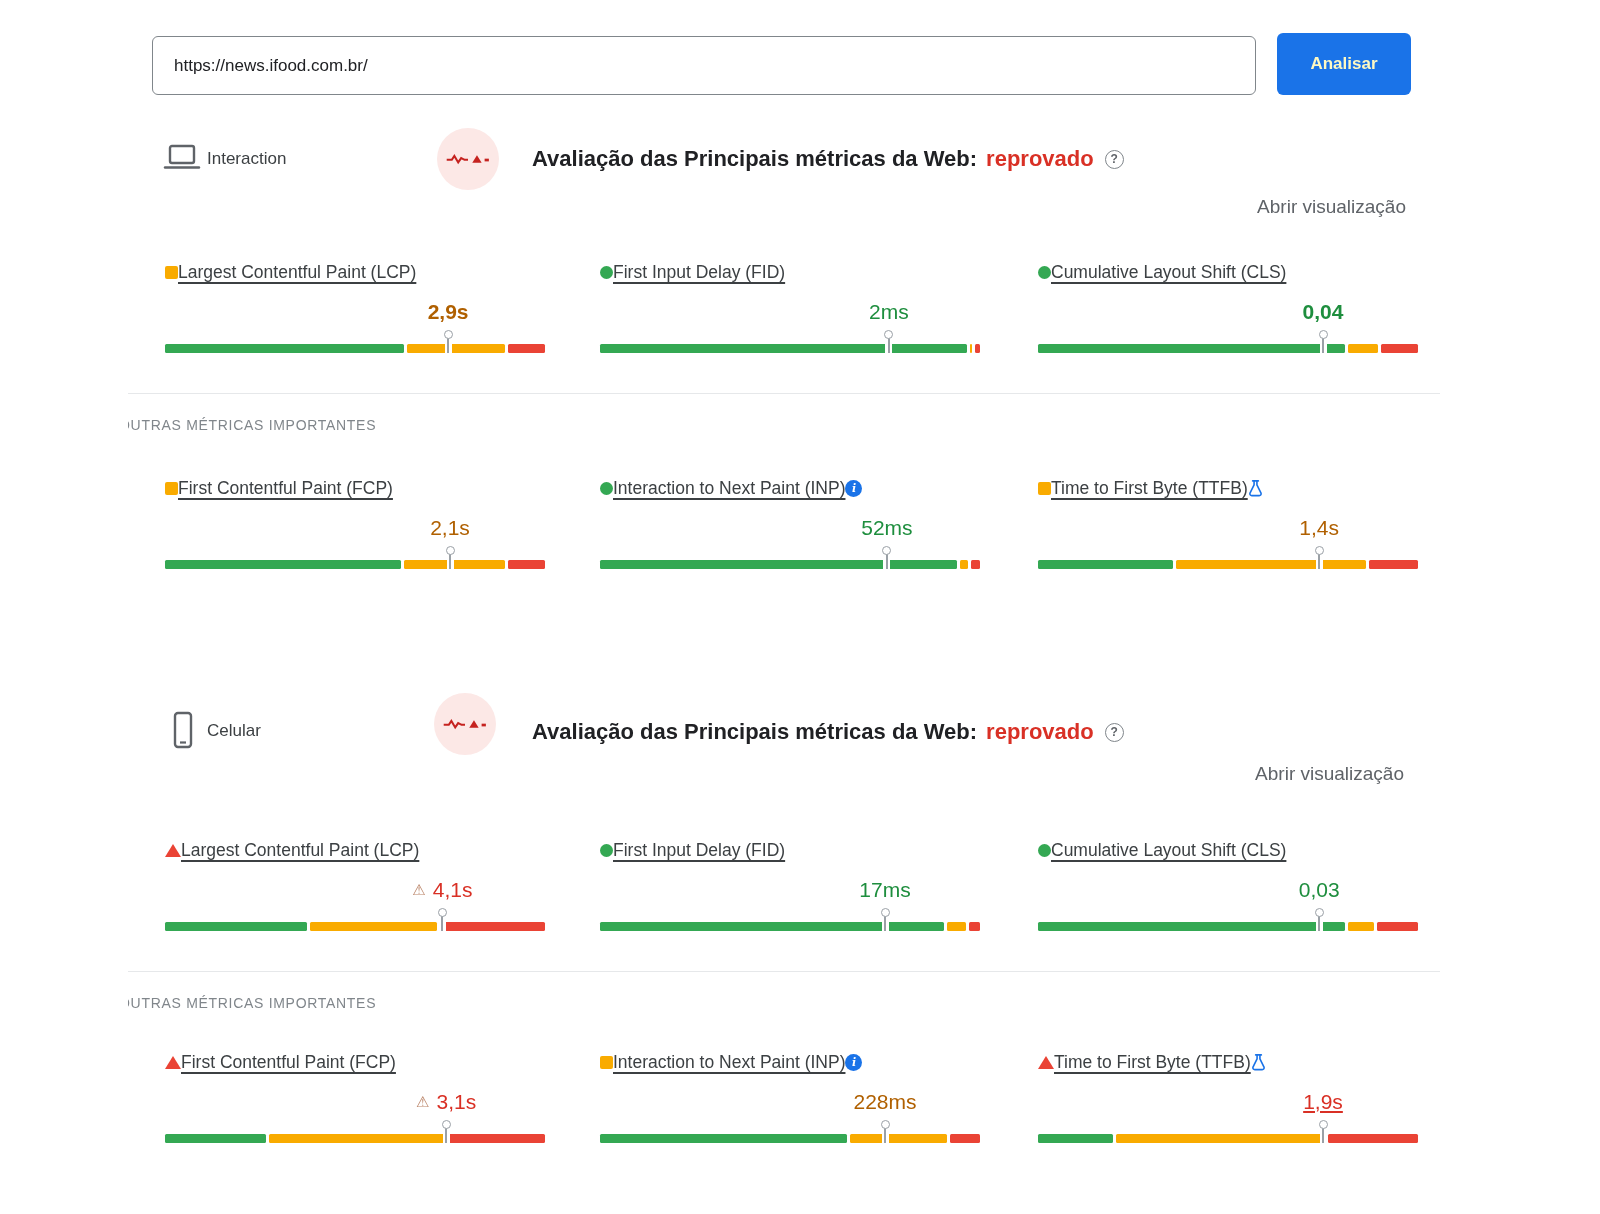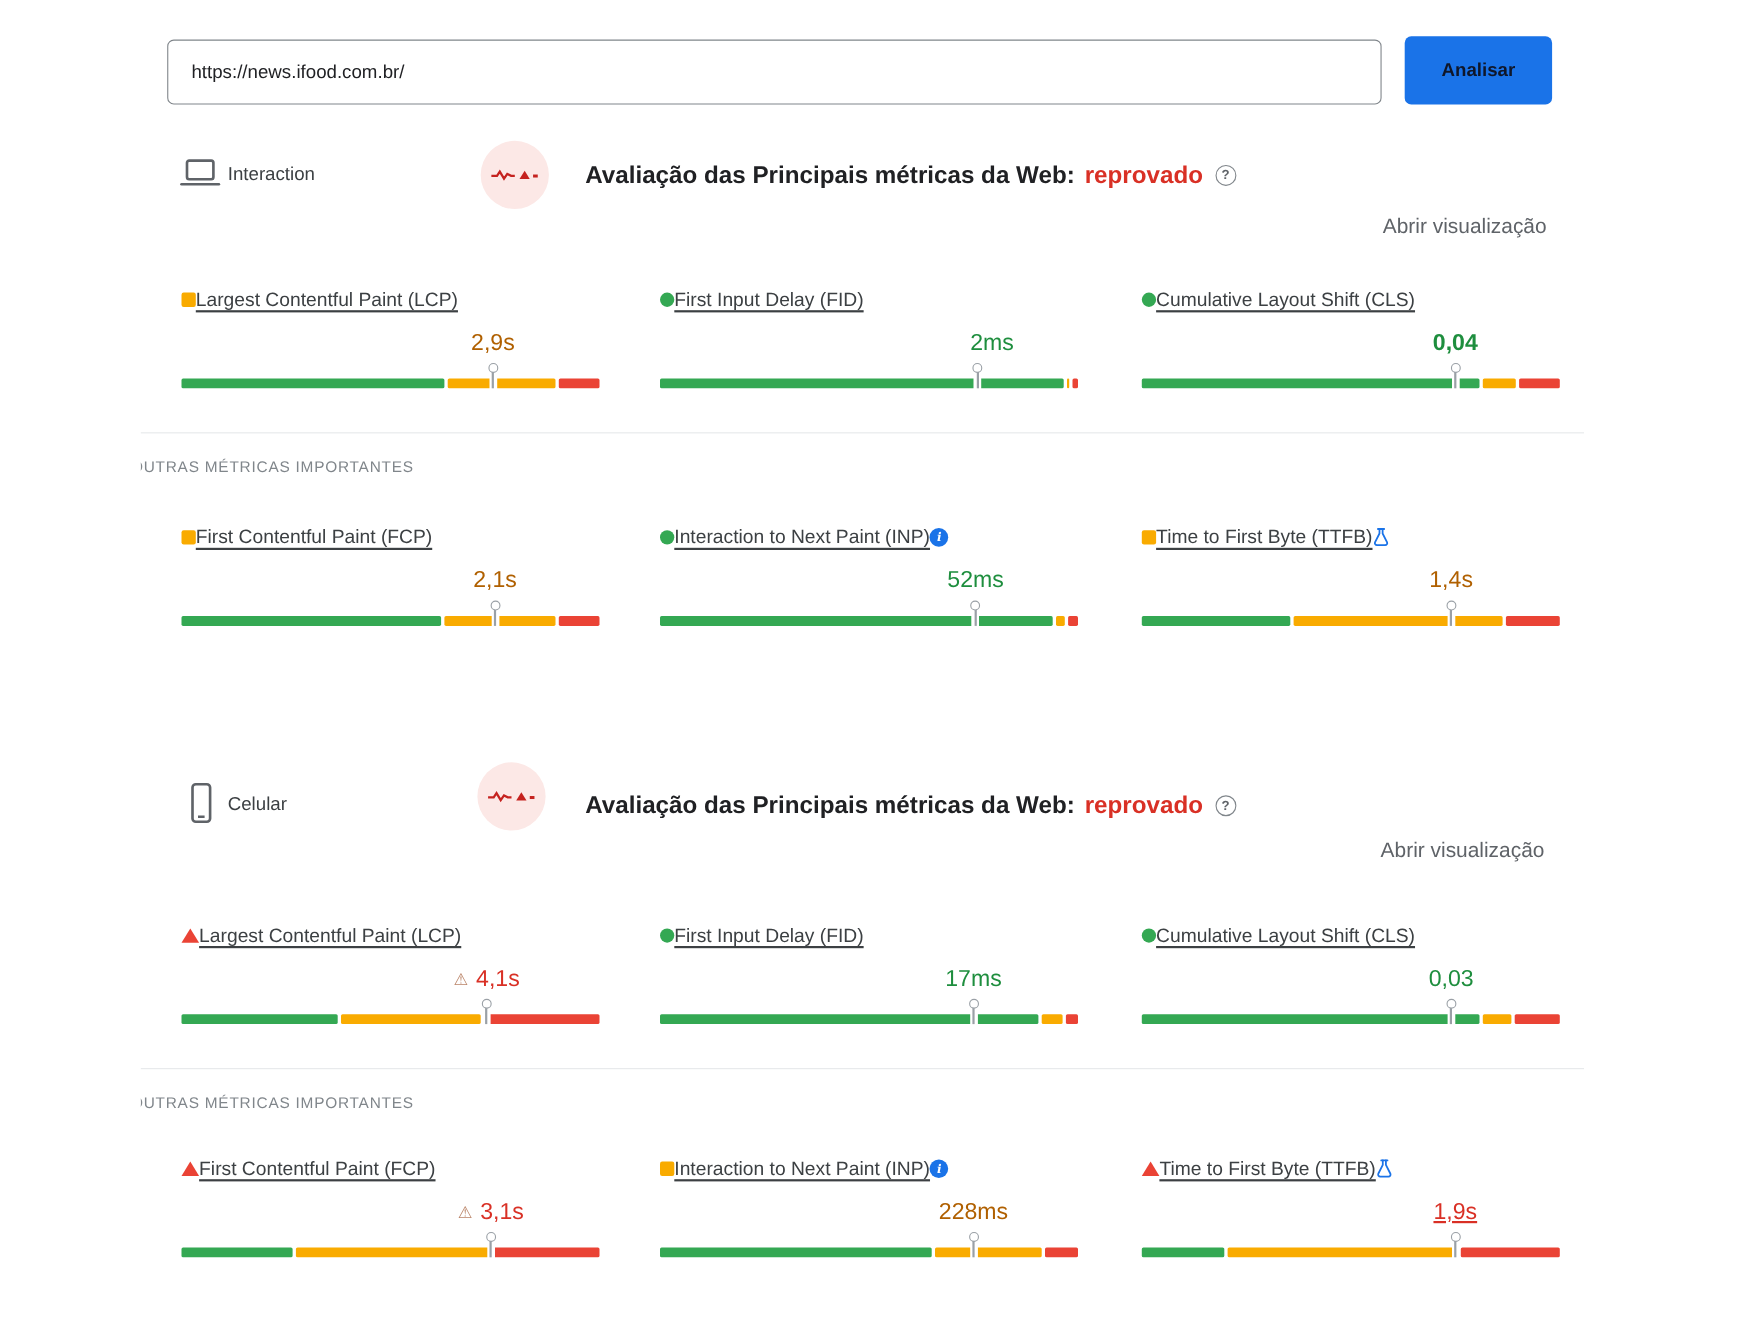--- a/index.html
+++ b/index.html
@@ -11,21 +11,21 @@
   *{box-sizing:border-box;margin:0;padding:0}
   html,body{width:1600px;height:1214px;background:#fff;overflow:hidden;
     font-family:"Liberation Sans",sans-serif;color:var(--txt);position:relative}
   .abs{position:absolute}
 
   
   .url-input{left:152px;top:36px;width:1104px;height:59px;border:1px solid #80868b;
     border-radius:6px;padding:0 21px;font-size:17px;color:var(--txt);
     font-family:"Liberation Sans",sans-serif;outline:none}
   .analyze-btn{left:1277px;top:33px;width:134px;height:62px;background:var(--blue);
-    border:none;border-radius:6px;color:#0f172a;font-weight:bold;font-size:17px;
+    border:none;border-radius:6px;color:#fef9c3;font-weight:bold;font-size:17px;
     font-family:"Liberation Sans",sans-serif;cursor:pointer}
 
   
   .dev-label{font-size:17px;color:var(--label)}
   .fail-badge{width:62px;height:62px;border-radius:50%;background:var(--badge-bg);
     display:flex;align-items:center;justify-content:center}
   .assess{font-size:22px;font-weight:bold;color:var(--txt);white-space:nowrap;
     display:flex;align-items:center}
   .assess .fail{color:var(--poor);margin-left:9px}
   .help-icon{width:19px;height:19px;border:1.5px solid var(--lightgray);border-radius:50%;
@@ -123,42 +123,42 @@
   <span>OUTRAS MÉTRICAS IMPORTANTES</span>
 </div>
 
 <div id="metrics" style="position:absolute;inset:0;pointer-events:none">
     <div class="metric" style="left: 165px; top: 260px;">
     <div class="metric-head">
       <span class="m-icon icon-avg"></span>
       <a class="m-name">Largest Contentful Paint (LCP)</a>
 
     </div>
-    <div class="m-value val-avg" style="left: 74.5%;">
+    <div class="m-value val-avg" style="left: 74.5%; font-weight: bold;">
 
       <span class="m-val-text">2,9s</span>
     </div>
     <div class="m-bar">
       <span class="seg seg-good" style="flex-grow: 64;"></span>
       <span class="seg seg-avg" style="flex-grow: 26;"></span>
       <span class="seg seg-poor" style="flex-grow: 10;"></span>
     </div>
     <div class="m-marker" style="left: 74.5%;">
       <span class="pin-halo"></span>
         <span class="pin-stem"></span>
         <span class="pin-circle"></span>
     </div>
   </div>
     <div class="metric" style="left: 600px; top: 260px;">
     <div class="metric-head">
       <span class="m-icon icon-good"></span>
       <a class="m-name">First Input Delay (FID)</a>
 
     </div>
-    <div class="m-value val-good" style="left: 76%; margin-left: 13px;">
+    <div class="m-value val-good" style="left: 76%;">
 
       <span class="m-val-text">2ms</span>
     </div>
     <div class="m-bar">
       <span class="seg seg-good" style="flex-grow: 98;"></span>
       <span class="seg seg-avg" style="flex-grow: 0.7;"></span>
       <span class="seg seg-poor" style="flex-grow: 1.3;"></span>
     </div>
     <div class="m-marker" style="left: 76%;">
       <span class="pin-halo"></span>

